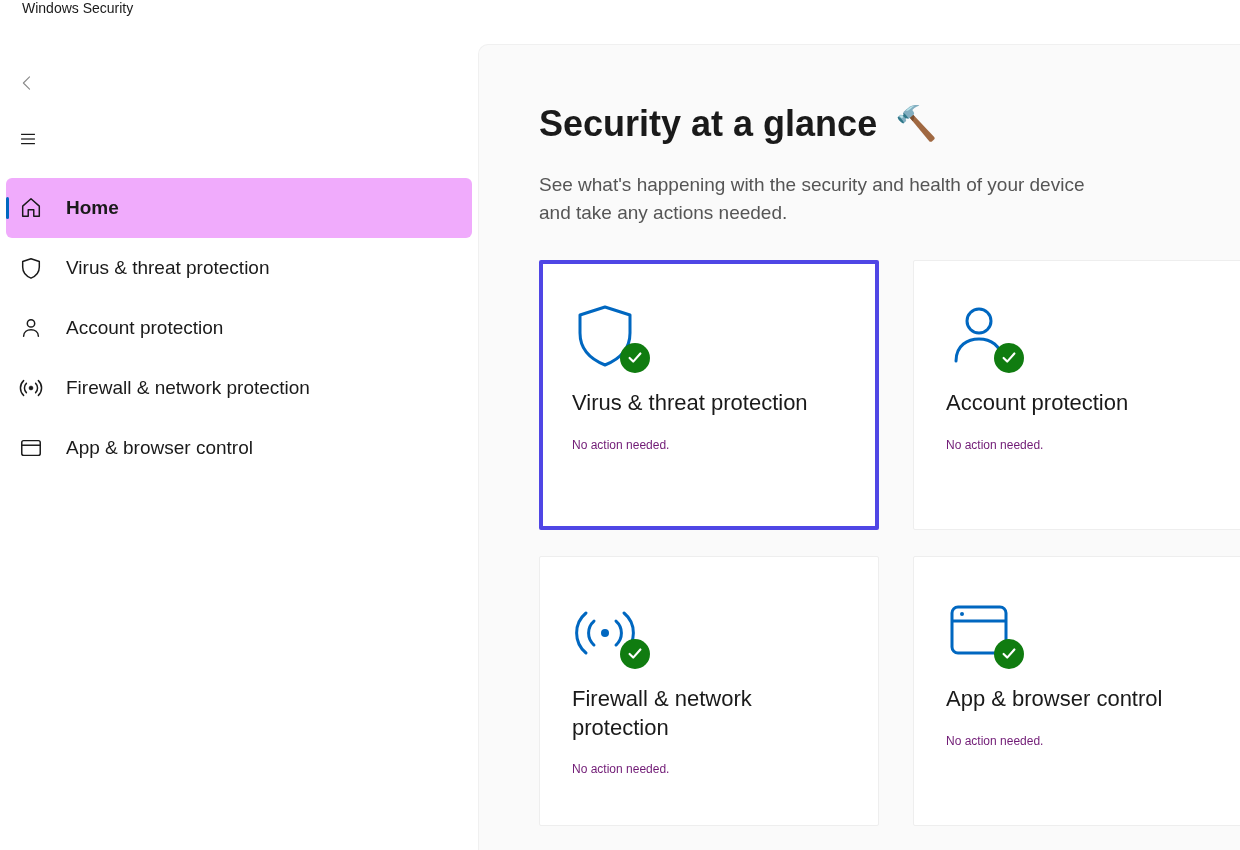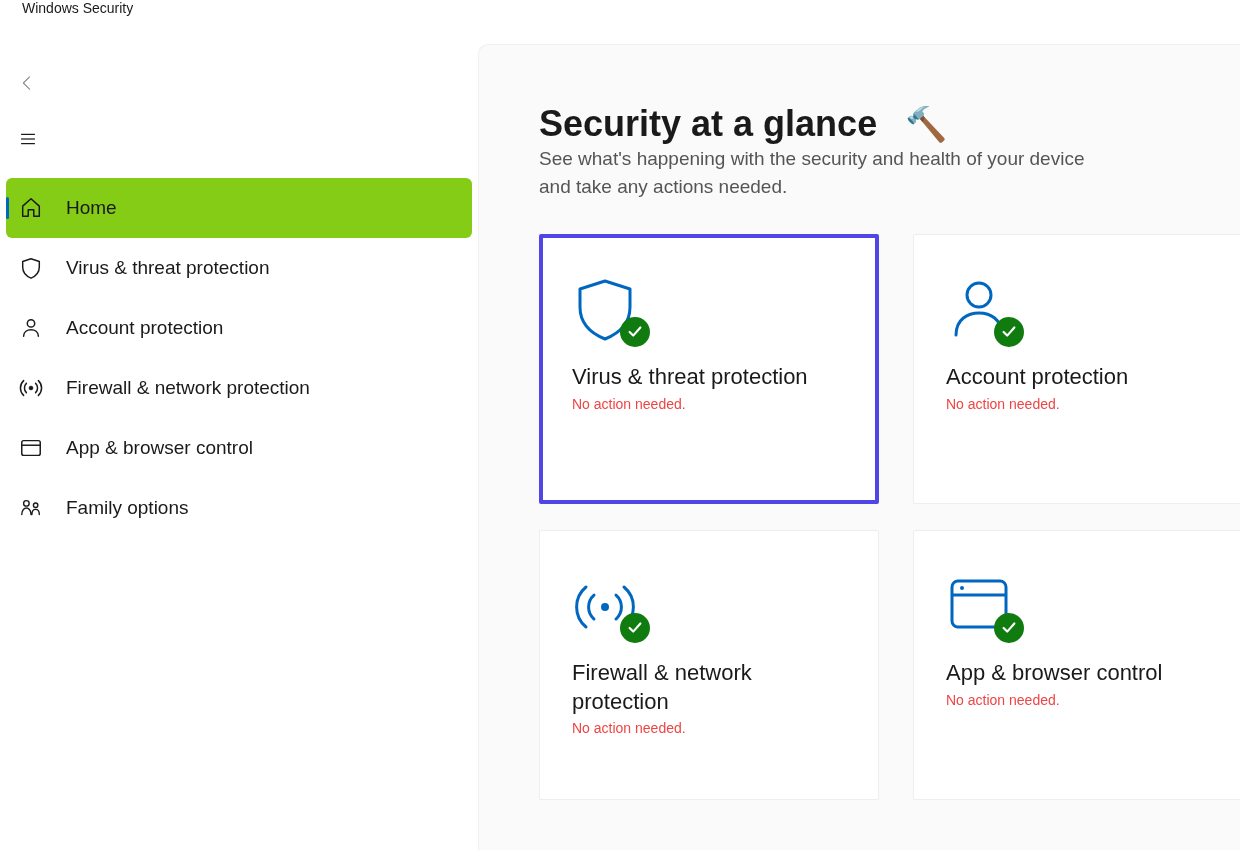--- a/index.html
+++ b/index.html
@@ -41,21 +41,22 @@
       align-items: center;
       height: 60px;
       border-radius: 6px;
       padding-left: 12px;
       gap: 22px;
       font-size: 19px;
       cursor: pointer;
       position: relative;
     }
     .nav-item.active {
-      background: #84cc16;
+      background: #f0abfc;
+      font-weight: bold;
     }
     .nav-item.active::before {
       content: "";
       position: absolute;
       left: 0px; top: 50%;
       transform: translateY(-50%);
       width: 3px; height: 22px;
       background: #0067c0;
       border-radius: 3px;
     }
@@ -67,24 +68,24 @@
       border-top-left-radius: 10px;
       border-top: 1px solid #f0f0f0;
       border-left: 1px solid #f0f0f0;
       padding: 58px 0 0 60px;
       min-width: 0;
     }
     .page-title {
       font-size: 36px;
       font-weight: 600;
       display: flex;
-      align-items: center;
-      gap: 28px;
+      gap: 18px;
     }
     .page-sub {
+      margin-top: 26px;
       font-size: 19px;
       color: #555;
       max-width: 580px;
       line-height: 1.45;
     }
     .cards {
       margin-top: 34px;
       display: grid;
       grid-template-columns: 340px 340px;
       grid-auto-rows: 270px;
@@ -110,21 +111,21 @@
     .check-badge {
       position: absolute;
       right: 2px; bottom: -2px;
       width: 30px; height: 30px;
       background: #107c10;
       border-radius: 50%;
       display: flex; align-items: center; justify-content: center;
     }
     .check-badge svg { width: 18px; height: 18px; stroke: #fff; }
     .card-title { font-size: 22px; font-weight: 400; line-height: 1.3; }
-    .card-status { font-size: 14px; color: #ef4444; margin-top: 4px; }
+    .card-status { font-size: 12px; color: #701a75; margin-top: 20px; }
     .hammer { font-size: 34px; }
   </style>
 </head>
 <body>
 
 <svg width="0" height="0" style="position:absolute">
   <defs>
     <g id="ico-home">
         <path d="M4 11 L13 3 L22 11 V22 H16 V15 H10 V22 H4 Z" fill="none" stroke="currentColor" stroke-width="1.6" stroke-linejoin="round"></path>
       </g>
@@ -239,28 +240,20 @@
         <span>Firewall &amp; network protection</span>
       </div>
       <div class="nav-item">
         <span class="nav-icon">
             <svg viewBox="0 0 26 26">
               <use href="#ico-browser"></use>
             </svg>
           </span>
         <span>App &amp; browser control</span>
       </div>
-      <div class="nav-item">
-        <span class="nav-icon">
-            <svg viewBox="0 0 26 26">
-              <use href="#ico-family"></use>
-            </svg>
-          </span>
-        <span>Family options</span>
-      </div>
     </div>
   </nav>
 
   <main class="main">
     <h1 class="page-title">
       <span>Security at a glance</span>
       <span class="hammer">🔨</span>
     </h1>
     <p class="page-sub">See what's happening with the security and health of your device and take any actions needed.</p>
 

